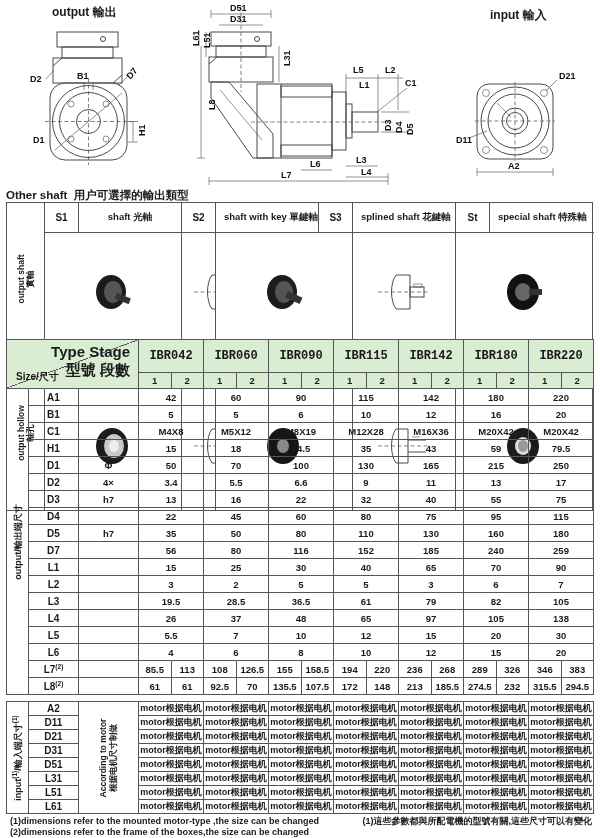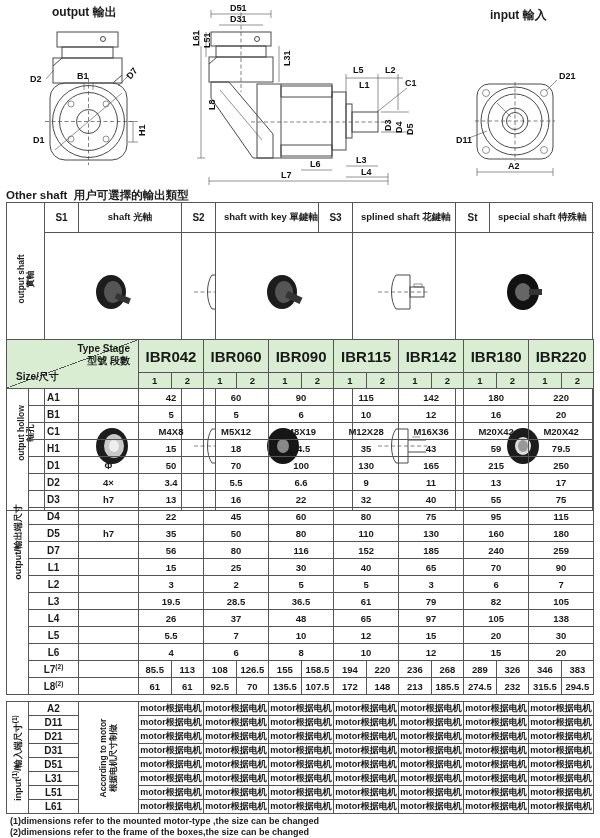--- a/index.html
+++ b/index.html
@@ -28,27 +28,27 @@
   .fig-row{height:47px;}
   .ttl-row{height:15px;}
   
   .t-out,.t-in{border-collapse:collapse;table-layout:fixed;width:587px;position:absolute;left:6px;}
   .t-out{top:339px;}
   .t-in{top:701px;}
   .t-out td,.t-out th,.t-in td{border:1px solid #555;text-align:center;vertical-align:middle;padding:0;font-size:9.5px;white-space:nowrap;overflow:hidden;}
   .t-out th{background:#d9edd2;}
   .t-out td{height:16px;}
   .t-in td{height:12.5px;font-size:9px;}
-  th.model{height:32px;font-size:15px;}
+  th.model{height:32px;font-size:12px;font-family:Liberation Mono, monospace;}
   th.stage{height:15px;font-size:9.5px;}
   td.rname{font-size:10px;}
   sup{font-size:6.5px;line-height:0;vertical-align:super;}
   .corner{position:relative;background:#d9edd2;}
   .diag{position:absolute;inset:0;background:linear-gradient(to bottom right,rgba(0,0,0,0) 49.4%,#555 49.4%,#555 50.3%,rgba(0,0,0,0) 50.3%);}
-  .c-tr{position:absolute;right:8px;top:3px;font-size:10px;line-height:1.2;text-align:right;}
+  .c-tr{position:absolute;right:8px;top:3px;font-size:15px;line-height:1.2;text-align:right;}
   .c-bl{position:absolute;left:9px;bottom:4px;font-size:10px;}
   .vcell{position:relative;}
   .vtx{position:absolute;left:50%;top:50%;transform:translate(-50%,-50%) rotate(-90deg);white-space:nowrap;font-size:9px;}
   .vtx2{position:absolute;left:50%;top:50%;transform:translate(-50%,-50%) rotate(-90deg);white-space:nowrap;font-size:8.5px;line-height:1.15;text-align:center;}
   
   .footnotes{position:absolute;top:816px;left:10px;width:582px;display:flex;justify-content:space-between;font-size:9px;line-height:1.22;}
 </style>
 </head>
 <body>
 
@@ -693,14 +693,15 @@
       </tr>
     </tbody>
 </table>
 
 <div class="footnotes">
   <div>
     <div>(1)dimensions refer to the mounted motor-type ,the size can be changed</div>
     <div>(2)dimensions refer to the frame of the boxes,the size can be changed</div>
   </div>
   <div>
+    <div>(1)這些參數都與所配電機的型號有關,這些尺寸可以有變化</div>
   </div>
 </div>
 
 </body></html>

